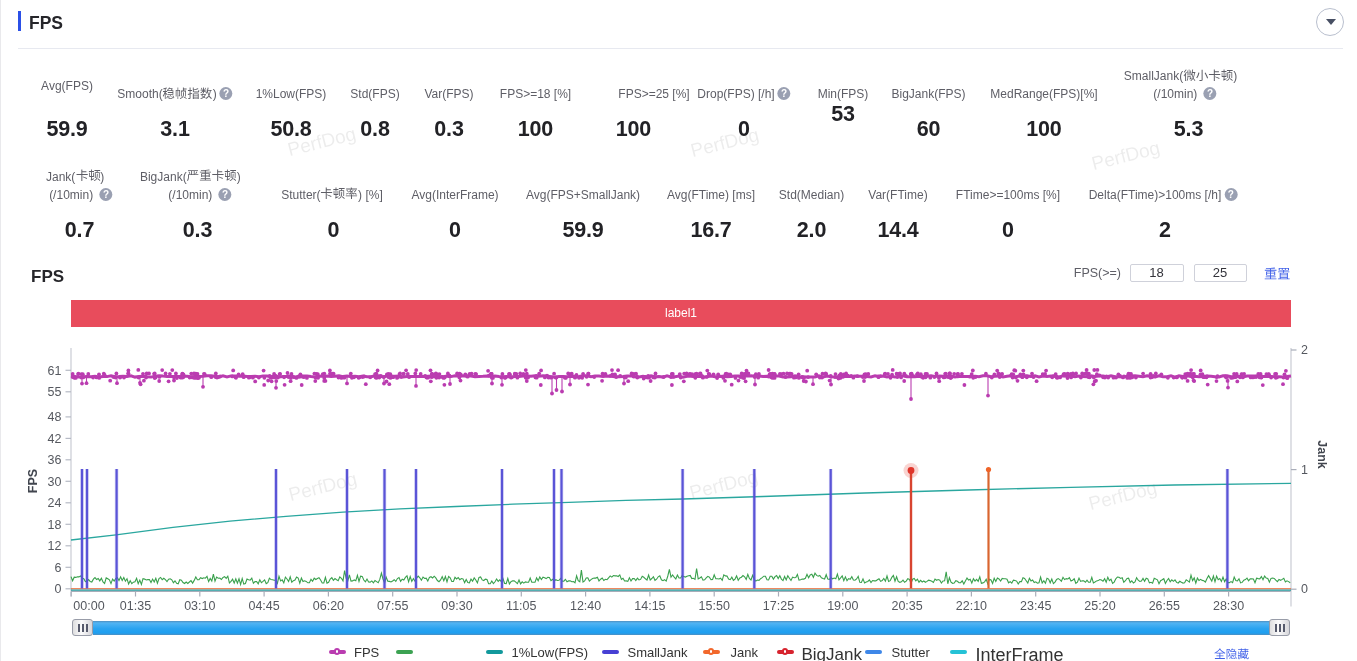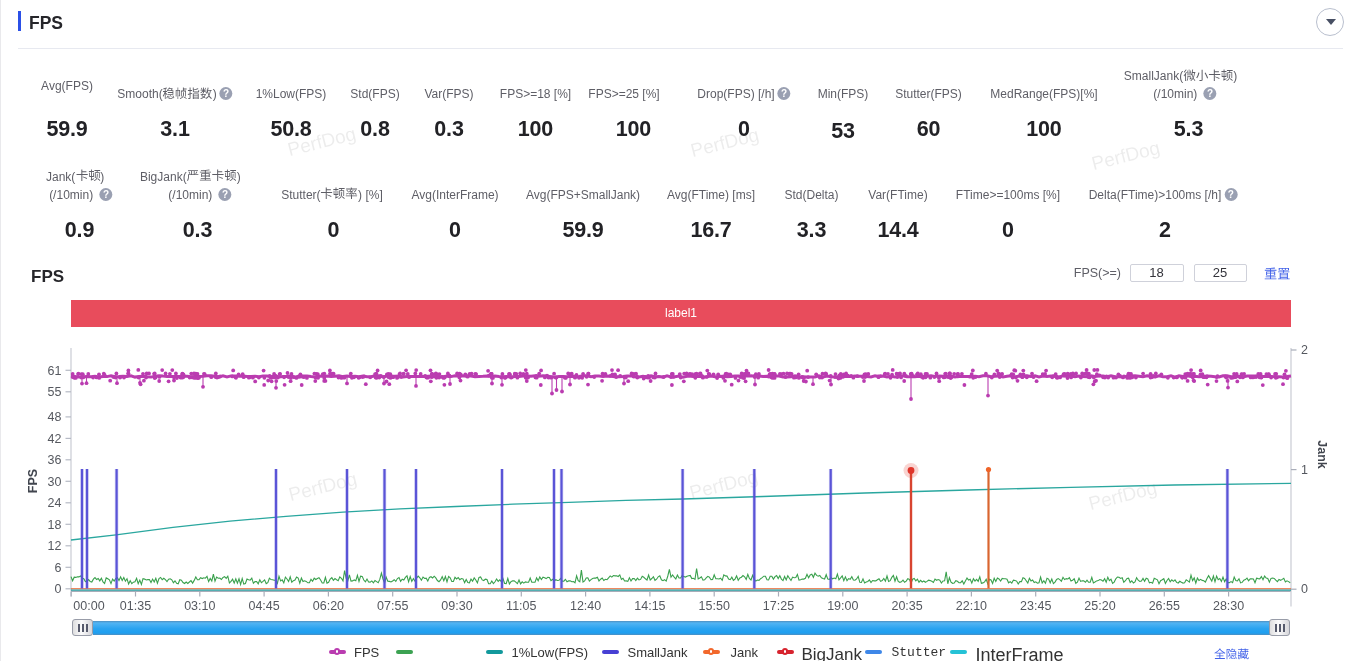--- a/index.html
+++ b/index.html
@@ -29,57 +29,57 @@
       </svg>)<span class="q">?</span></span></div>
 <div class="cell val" style="left:175px;top:115px;line-height:28px">3.1</div>
 <div class="cell" style="left:291px;top:84px"><span class="lbl">1%Low(FPS)</span></div>
 <div class="cell val" style="left:291px;top:115px;line-height:28px">50.8</div>
 <div class="cell" style="left:375px;top:84px"><span class="lbl">Std(FPS)</span></div>
 <div class="cell val" style="left:375px;top:115px;line-height:28px">0.8</div>
 <div class="cell" style="left:449px;top:84px"><span class="lbl">Var(FPS)</span></div>
 <div class="cell val" style="left:449px;top:115px;line-height:28px">0.3</div>
 <div class="cell" style="left:535.5px;top:84px"><span class="lbl">FPS&gt;=18 [%]</span></div>
 <div class="cell val" style="left:535.5px;top:115px;line-height:28px">100</div>
-<div class="cell" style="left:624px;top:84px"><span class="lbl">FPS&gt;=25 [%]</span></div>
+<div class="cell" style="left:654px;top:84px"><span class="lbl">FPS&gt;=25 [%]</span></div>
 <div class="cell val" style="left:633.5px;top:115px;line-height:28px">100</div>
 <div class="cell" style="left:744px;top:84px"><span class="lbl">Drop(FPS) [/h]<span class="q">?</span></span></div>
 <div class="cell val" style="left:744px;top:115px;line-height:28px">0</div>
 <div class="cell" style="left:843px;top:84px"><span class="lbl">Min(FPS)</span></div>
-<div class="cell val" style="left:843px;top:117px;line-height:28px">53</div>
-<div class="cell" style="left:928.5px;top:84px"><span class="lbl">Stutter(FPS)</span></div>
+<div class="cell val" style="left:843px;top:100px;line-height:28px">53</div>
+<div class="cell" style="left:928.5px;top:84px"><span class="lbl">BigJank(FPS)</span></div>
 <div class="cell val" style="left:928.5px;top:115px;line-height:28px">60</div>
 <div class="cell" style="left:1044px;top:84px"><span class="lbl">MedRange(FPS)[%]</span></div>
 <div class="cell val" style="left:1044px;top:115px;line-height:28px">100</div>
 <div class="cell" style="left:1180.5px;top:66px"><span class="lbl">SmallJank(<svg width="50.0" height="14.4" viewBox="0 -11.0 50.0 14.4" style="vertical-align:-3.0px" xmlns="http://www.w3.org/2000/svg">
         <path fill="#5e5e66" d="M2.5 -10.5C2.0 -9.7 1.1 -8.7 0.4 -8.0C0.5 -7.9 0.7 -7.5 0.9 -7.3C1.8 -8.1 2.7 -9.2 3.3 -10.2ZM4.1 -4.0V-2.5C4.1 -1.7 4.0 -0.5 3.2 0.3C3.3 0.5 3.7 0.8 3.8 1.0C4.7 -0.0 4.9 -1.5 4.9 -2.5V-3.2H6.5V-1.8C6.5 -1.3 6.3 -1.1 6.2 -1.0C6.3 -0.8 6.5 -0.4 6.5 -0.2C6.7 -0.4 7.0 -0.7 8.5 -1.7C8.4 -1.8 8.3 -2.1 8.3 -2.4L7.3 -1.8V-4.0ZM9.2 -7.1H10.7C10.6 -5.6 10.3 -4.2 9.9 -3.1C9.5 -4.2 9.2 -5.4 9.1 -6.6ZM3.6 -5.6V-4.8H7.7V-4.9C7.9 -4.7 8.1 -4.5 8.2 -4.4C8.3 -4.6 8.5 -4.9 8.6 -5.2C8.8 -4.1 9.1 -3.0 9.4 -2.1C8.8 -1.1 8.1 -0.3 7.1 0.3C7.3 0.5 7.6 0.9 7.7 1.0C8.6 0.4 9.2 -0.3 9.8 -1.2C10.2 -0.3 10.8 0.5 11.5 1.0C11.6 0.7 11.9 0.4 12.1 0.2C11.3 -0.3 10.7 -1.1 10.3 -2.1C10.9 -3.4 11.3 -5.1 11.6 -7.1H12.0V-7.9H9.4C9.6 -8.7 9.7 -9.5 9.8 -10.4L8.9 -10.5C8.7 -8.6 8.4 -6.7 7.7 -5.4V-5.6ZM3.8 -9.5V-6.5H7.7V-9.5H7.0V-7.3H6.1V-10.5H5.4V-7.3H4.4V-9.5ZM2.7 -8.0C2.1 -6.7 1.2 -5.4 0.2 -4.5C0.4 -4.2 0.7 -3.8 0.8 -3.6C1.1 -4.0 1.5 -4.4 1.8 -4.9V1.0H2.7V-6.2C3.0 -6.7 3.3 -7.2 3.6 -7.7Z M18.3 -10.3V-0.3C18.3 -0.1 18.2 0.0 17.9 0.0C17.7 0.1 16.8 0.1 15.9 0.0C16.0 0.3 16.2 0.7 16.3 1.0C17.4 1.0 18.2 1.0 18.7 0.8C19.1 0.7 19.3 0.4 19.3 -0.3V-10.3ZM21.3 -7.1C22.4 -5.3 23.4 -3.0 23.7 -1.5L24.7 -1.9C24.4 -3.4 23.3 -5.7 22.2 -7.5ZM15.0 -7.4C14.7 -5.7 14.0 -3.6 12.9 -2.2C13.2 -2.1 13.6 -1.9 13.8 -1.7C14.9 -3.1 15.7 -5.4 16.1 -7.2Z M31.7 -2.9C33.0 -2.4 34.9 -1.5 35.8 -1.1L36.3 -1.9C35.3 -2.4 33.5 -3.1 32.2 -3.6ZM30.5 -10.5V-5.9H25.6V-5.0H30.5V1.0H31.5V-5.0H36.9V-5.9H31.5V-7.8H35.6V-8.7H31.5V-10.5Z M46.1 -6.3C46.0 -2.4 45.8 -0.6 42.9 0.3C43.0 0.5 43.3 0.8 43.4 1.0C46.6 -0.1 46.9 -2.1 46.9 -6.3ZM46.5 -1.1C47.4 -0.5 48.5 0.4 49.0 1.0L49.5 0.4C49.0 -0.2 47.9 -1.1 47.1 -1.7ZM40.3 0.7C40.5 0.4 40.9 0.2 43.4 -1.0C43.3 -1.2 43.2 -1.6 43.2 -1.8L41.2 -0.9V-3.1H43.1V-7.2H42.3V-3.9H41.2V-8.1H43.2V-9.0H41.2V-10.5H40.3V-9.0H38.1V-8.1H40.3V-3.9H39.1V-7.2H38.4V-3.1H40.3V-1.1C40.3 -0.6 40.0 -0.3 39.8 -0.2C40.0 0.0 40.2 0.4 40.3 0.7ZM44.0 -7.7V-2.0H44.9V-7.0H48.1V-2.0H48.9V-7.7H46.5C46.6 -8.1 46.8 -8.6 47.0 -9.1H49.4V-9.9H43.6V-9.1H46.1C46.0 -8.6 45.8 -8.1 45.6 -7.7Z"></path>
       </svg>)</span></div>
 <div class="cell" style="left:1185px;top:84px"><span class="lbl">(/10min) <span class="q">?</span></span></div>
 <div class="cell val" style="left:1188.5px;top:115px;line-height:28px">5.3</div>
 <div class="cell" style="left:75.2px;top:166.5px"><span class="lbl">Jank(<svg width="25.0" height="14.4" viewBox="0 -11.0 25.0 14.4" style="vertical-align:-3.0px" xmlns="http://www.w3.org/2000/svg">
         <path fill="#5e5e66" d="M6.7 -2.9C8.0 -2.4 9.9 -1.5 10.8 -1.1L11.3 -1.9C10.3 -2.4 8.5 -3.1 7.2 -3.6ZM5.5 -10.5V-5.9H0.7V-5.0H5.5V1.0H6.5V-5.0H11.9V-5.9H6.5V-7.8H10.6V-8.7H6.5V-10.5Z M21.1 -6.3C21.0 -2.4 20.8 -0.6 17.9 0.3C18.0 0.5 18.3 0.8 18.4 1.0C21.6 -0.1 21.9 -2.1 21.9 -6.3ZM21.5 -1.1C22.4 -0.5 23.5 0.4 24.0 1.0L24.5 0.4C24.0 -0.2 22.9 -1.1 22.1 -1.7ZM15.3 0.7C15.5 0.4 15.9 0.2 18.4 -1.0C18.3 -1.2 18.2 -1.6 18.2 -1.8L16.2 -0.9V-3.1H18.1V-7.2H17.3V-3.9H16.2V-8.1H18.2V-9.0H16.2V-10.5H15.3V-9.0H13.1V-8.1H15.3V-3.9H14.2V-7.2H13.4V-3.1H15.3V-1.1C15.3 -0.6 15.0 -0.3 14.8 -0.2C15.0 0.0 15.2 0.4 15.3 0.7ZM19.0 -7.7V-2.0H19.9V-7.0H23.1V-2.0H23.9V-7.7H21.5C21.6 -8.1 21.8 -8.6 22.0 -9.1H24.4V-9.9H18.6V-9.1H21.1C21.0 -8.6 20.8 -8.1 20.6 -7.7Z"></path>
       </svg>)</span></div>
 <div class="cell" style="left:80.8px;top:184.5px"><span class="lbl">(/10min) <span class="q">?</span></span></div>
-<div class="cell val" style="left:79.5px;top:216px;line-height:28px">0.9</div>
+<div class="cell val" style="left:79.5px;top:216px;line-height:28px">0.7</div>
 <div class="cell" style="left:190.3px;top:166.5px"><span class="lbl">BigJank(<svg width="50.0" height="14.4" viewBox="0 -11.0 50.0 14.4" style="vertical-align:-3.0px" xmlns="http://www.w3.org/2000/svg">
         <path fill="#5e5e66" d="M1.8 -8.3C2.3 -7.6 2.8 -6.6 2.9 -6.0L3.7 -6.3C3.6 -6.9 3.1 -7.9 2.6 -8.6ZM9.8 -8.6C9.5 -7.9 9.0 -6.9 8.6 -6.2L9.3 -6.0C9.8 -6.6 10.3 -7.5 10.7 -8.3ZM1.4 -5.7V-3.7C1.4 -2.5 1.3 -0.8 0.4 0.4C0.6 0.5 0.9 0.8 1.1 1.0C2.1 -0.3 2.3 -2.3 2.3 -3.6V-4.9H11.7V-5.7H8.0V-9.0H11.3V-9.8H1.3V-9.0H4.5V-5.7ZM5.4 -9.0H7.1V-5.7H5.4Z M14.5 -6.8V-2.9H18.2V-2.0H14.1V-1.2H18.2V-0.2H13.2V0.6H24.4V-0.2H19.2V-1.2H23.6V-2.0H19.2V-2.9H23.1V-6.8H19.2V-7.5H24.3V-8.3H19.2V-9.2C20.6 -9.4 22.0 -9.5 23.1 -9.7L22.6 -10.4C20.6 -10.1 17.1 -9.8 14.2 -9.8C14.2 -9.6 14.3 -9.2 14.4 -9.0C15.6 -9.1 16.9 -9.1 18.2 -9.2V-8.3H13.2V-7.5H18.2V-6.8ZM15.4 -4.5H18.2V-3.6H15.4ZM19.2 -4.5H22.1V-3.6H19.2ZM15.4 -6.1H18.2V-5.1H15.4ZM19.2 -6.1H22.1V-5.1H19.2Z M31.7 -2.9C33.0 -2.4 34.9 -1.5 35.8 -1.1L36.3 -1.9C35.3 -2.4 33.5 -3.1 32.2 -3.6ZM30.5 -10.5V-5.9H25.6V-5.0H30.5V1.0H31.5V-5.0H36.9V-5.9H31.5V-7.8H35.6V-8.7H31.5V-10.5Z M46.1 -6.3C46.0 -2.4 45.8 -0.6 42.9 0.3C43.0 0.5 43.3 0.8 43.4 1.0C46.6 -0.1 46.9 -2.1 46.9 -6.3ZM46.5 -1.1C47.4 -0.5 48.5 0.4 49.0 1.0L49.5 0.4C49.0 -0.2 47.9 -1.1 47.1 -1.7ZM40.3 0.7C40.5 0.4 40.9 0.2 43.4 -1.0C43.3 -1.2 43.2 -1.6 43.2 -1.8L41.2 -0.9V-3.1H43.1V-7.2H42.3V-3.9H41.2V-8.1H43.2V-9.0H41.2V-10.5H40.3V-9.0H38.1V-8.1H40.3V-3.9H39.1V-7.2H38.4V-3.1H40.3V-1.1C40.3 -0.6 40.0 -0.3 39.8 -0.2C40.0 0.0 40.2 0.4 40.3 0.7ZM44.0 -7.7V-2.0H44.9V-7.0H48.1V-2.0H48.9V-7.7H46.5C46.6 -8.1 46.8 -8.6 47.0 -9.1H49.4V-9.9H43.6V-9.1H46.1C46.0 -8.6 45.8 -8.1 45.6 -7.7Z"></path>
       </svg>)</span></div>
 <div class="cell" style="left:200px;top:184.5px"><span class="lbl">(/10min) <span class="q">?</span></span></div>
 <div class="cell val" style="left:197.5px;top:216px;line-height:28px">0.3</div>
 <div class="cell" style="left:332px;top:184.5px"><span class="lbl">Stutter(<svg width="37.5" height="14.4" viewBox="0 -11.0 37.5 14.4" style="vertical-align:-3.0px" xmlns="http://www.w3.org/2000/svg">
         <path fill="#5e5e66" d="M6.7 -2.9C8.0 -2.4 9.9 -1.5 10.8 -1.1L11.3 -1.9C10.3 -2.4 8.5 -3.1 7.2 -3.6ZM5.5 -10.5V-5.9H0.7V-5.0H5.5V1.0H6.5V-5.0H11.9V-5.9H6.5V-7.8H10.6V-8.7H6.5V-10.5Z M21.1 -6.3C21.0 -2.4 20.8 -0.6 17.9 0.3C18.0 0.5 18.3 0.8 18.4 1.0C21.6 -0.1 21.9 -2.1 21.9 -6.3ZM21.5 -1.1C22.4 -0.5 23.5 0.4 24.0 1.0L24.5 0.4C24.0 -0.2 22.9 -1.1 22.1 -1.7ZM15.3 0.7C15.5 0.4 15.9 0.2 18.4 -1.0C18.3 -1.2 18.2 -1.6 18.2 -1.8L16.2 -0.9V-3.1H18.1V-7.2H17.3V-3.9H16.2V-8.1H18.2V-9.0H16.2V-10.5H15.3V-9.0H13.1V-8.1H15.3V-3.9H14.2V-7.2H13.4V-3.1H15.3V-1.1C15.3 -0.6 15.0 -0.3 14.8 -0.2C15.0 0.0 15.2 0.4 15.3 0.7ZM19.0 -7.7V-2.0H19.9V-7.0H23.1V-2.0H23.9V-7.7H21.5C21.6 -8.1 21.8 -8.6 22.0 -9.1H24.4V-9.9H18.6V-9.1H21.1C21.0 -8.6 20.8 -8.1 20.6 -7.7Z M35.4 -8.0C34.9 -7.5 34.1 -6.9 33.6 -6.4L34.3 -6.0C34.9 -6.4 35.6 -7.0 36.1 -7.6ZM25.7 -4.2 26.2 -3.5C27.0 -3.9 28.0 -4.4 29.0 -4.9L28.8 -5.6C27.7 -5.1 26.5 -4.5 25.7 -4.2ZM26.1 -7.5C26.7 -7.1 27.6 -6.4 27.9 -6.0L28.6 -6.6C28.2 -7.0 27.4 -7.6 26.7 -8.0ZM33.5 -5.1C34.3 -4.6 35.4 -3.8 35.9 -3.3L36.6 -3.9C36.1 -4.4 35.0 -5.1 34.1 -5.6ZM25.6 -2.5V-1.7H30.8V1.0H31.8V-1.7H36.9V-2.5H31.8V-3.6H30.8V-2.5ZM30.4 -10.4C30.6 -10.1 30.9 -9.7 31.0 -9.4H25.9V-8.5H30.5C30.1 -7.9 29.7 -7.4 29.5 -7.2C29.3 -7.0 29.1 -6.9 29.0 -6.8C29.1 -6.6 29.2 -6.2 29.2 -6.0C29.4 -6.1 29.7 -6.2 31.1 -6.3C30.5 -5.7 30.0 -5.2 29.7 -5.0C29.3 -4.6 29.0 -4.4 28.7 -4.4C28.8 -4.1 28.9 -3.7 29.0 -3.6C29.2 -3.7 29.7 -3.7 33.0 -4.0C33.1 -3.8 33.2 -3.6 33.3 -3.4L34.0 -3.7C33.8 -4.3 33.1 -5.2 32.6 -5.8L31.9 -5.5C32.1 -5.3 32.3 -5.0 32.5 -4.7L30.3 -4.5C31.4 -5.4 32.5 -6.5 33.5 -7.7L32.7 -8.1C32.5 -7.8 32.2 -7.4 31.9 -7.1L30.3 -7.0C30.7 -7.4 31.1 -8.0 31.4 -8.5H36.8V-9.4H32.1C31.9 -9.7 31.6 -10.2 31.4 -10.6Z"></path>
       </svg>) [%]</span></div>
 <div class="cell val" style="left:333.5px;top:216px;line-height:28px">0</div>
 <div class="cell" style="left:455px;top:184.5px"><span class="lbl">Avg(InterFrame)</span></div>
 <div class="cell val" style="left:455px;top:216px;line-height:28px">0</div>
 <div class="cell" style="left:583px;top:184.5px"><span class="lbl">Avg(FPS+SmallJank)</span></div>
 <div class="cell val" style="left:583px;top:216px;line-height:28px">59.9</div>
 <div class="cell" style="left:711px;top:184.5px"><span class="lbl">Avg(FTime) [ms]</span></div>
 <div class="cell val" style="left:711px;top:216px;line-height:28px">16.7</div>
-<div class="cell" style="left:811.5px;top:184.5px"><span class="lbl">Std(Delta)</span></div>
-<div class="cell val" style="left:811.5px;top:216px;line-height:28px">3.3</div>
+<div class="cell" style="left:811.5px;top:184.5px"><span class="lbl">Std(Median)</span></div>
+<div class="cell val" style="left:811.5px;top:216px;line-height:28px">2.0</div>
 <div class="cell" style="left:898px;top:184.5px"><span class="lbl">Var(FTime)</span></div>
 <div class="cell val" style="left:898px;top:216px;line-height:28px">14.4</div>
 <div class="cell" style="left:1008px;top:184.5px"><span class="lbl">FTime&gt;=100ms [%]</span></div>
 <div class="cell val" style="left:1008px;top:216px;line-height:28px">0</div>
 <div class="cell" style="left:1163px;top:184.5px"><span class="lbl">Delta(FTime)&gt;100ms [/h]<span class="q">?</span></span></div>
 <div class="cell val" style="left:1165px;top:216px;line-height:28px">2</div>
 <div class="abs" style="left:31px;top:267px;font-size:17px;font-weight:700;color:#26262a">FPS</div>
 <div class="abs" style="right:236px;top:266px;font-size:12.5px;color:#5e5e66">FPS(&gt;=)</div>
 <div class="abs" style="left:1129.5px;top:263.5px;width:54px;height:18px;border:1px solid #cfd1da;border-radius:2px;font-size:13px;color:#33333a;text-align:center;line-height:16px">18</div>
 <div class="abs" style="left:1193.5px;top:263.5px;width:53px;height:18px;border:1px solid #cfd1da;border-radius:2px;font-size:13px;color:#33333a;text-align:center;line-height:16px">25</div>
@@ -916,17 +916,17 @@
 <div class="abs" style="left:511.5px;top:644.5px;font-size:13px;color:#333;">1%Low(FPS)</div>
 <div class="abs" style="left:602px;top:649.8px;width:16.5px;height:3.8px;border-radius:2px;background:#4740d4"></div>
 <div class="abs" style="left:627.5px;top:644.5px;font-size:13px;color:#333;">SmallJank</div>
 <div class="abs" style="left:703px;top:649.8px;width:16.5px;height:3.8px;border-radius:2px;background:#f2682c"></div>
 <div class="abs" style="left:707.9px;top:648.3px;width:6.6px;height:6.6px;border-radius:50%;background:#fff;border:2px solid #f2682c"></div>
 <div class="abs" style="left:730.5px;top:644.5px;font-size:13px;color:#333;">Jank</div>
 <div class="abs" style="left:777px;top:649.8px;width:16.5px;height:3.8px;border-radius:2px;background:#d7232e"></div>
 <div class="abs" style="left:781.9px;top:648.3px;width:6.6px;height:6.6px;border-radius:50%;background:#fff;border:2px solid #d7232e"></div>
 <div class="abs" style="left:801.5px;top:644.5px;font-size:17px;color:#333;">BigJank</div>
 <div class="abs" style="left:865px;top:649.8px;width:16.5px;height:3.8px;border-radius:2px;background:#3e87e8"></div>
-<div class="abs" style="left:891.5px;top:644.5px;font-size:13px;color:#333;font-family:Liberation Mono, monospace;">Stutter</div>
+<div class="abs" style="left:891.5px;top:644.5px;font-size:13px;color:#333;">Stutter</div>
 <div class="abs" style="left:950px;top:649.8px;width:16.5px;height:3.8px;border-radius:2px;background:#25c2d6"></div>
 <div class="abs" style="left:975.5px;top:644.5px;font-size:18px;color:#333;">InterFrame</div>
 <div class="abs" style="left:1213.5px;top:645px"><svg width="35.1" height="13.5" viewBox="0 -10.3 35.1 13.5" style="vertical-align:-2.8px" xmlns="http://www.w3.org/2000/svg">
       <path fill="#4161e8" d="M5.8 -10.0C4.6 -8.1 2.4 -6.4 0.3 -5.4C0.5 -5.2 0.8 -4.9 0.9 -4.7C1.4 -4.9 1.8 -5.2 2.3 -5.5V-4.7H5.4V-2.9H2.4V-2.1H5.4V-0.2H0.9V0.6H10.9V-0.2H6.3V-2.1H9.5V-2.9H6.3V-4.7H9.5V-5.5C9.9 -5.2 10.4 -4.9 10.8 -4.6C11.0 -4.9 11.2 -5.2 11.4 -5.4C9.5 -6.4 7.8 -7.6 6.3 -9.3L6.5 -9.6ZM2.3 -5.5C3.7 -6.4 4.9 -7.5 5.8 -8.6C7.0 -7.4 8.1 -6.4 9.4 -5.5Z M17.3 -2.0V-0.2C17.3 0.6 17.5 0.8 18.6 0.8C18.8 0.8 20.1 0.8 20.3 0.8C21.1 0.8 21.3 0.6 21.4 -0.6C21.2 -0.7 20.8 -0.8 20.7 -0.9C20.6 -0.0 20.6 0.1 20.2 0.1C19.9 0.1 18.8 0.1 18.6 0.1C18.2 0.1 18.1 0.0 18.1 -0.2V-2.0ZM16.3 -2.0C16.1 -1.3 15.7 -0.4 15.3 0.2L16.0 0.6C16.4 -0.0 16.7 -1.0 16.9 -1.7ZM18.0 -2.5C18.7 -2.0 19.5 -1.3 19.9 -0.9L20.4 -1.4C20.0 -1.8 19.2 -2.5 18.6 -2.9ZM20.9 -1.9C21.5 -1.1 22.0 -0.2 22.2 0.5L22.9 0.2C22.7 -0.5 22.2 -1.4 21.6 -2.1ZM18.0 -9.7C17.6 -8.9 16.9 -7.9 15.9 -7.2C16.1 -7.1 16.3 -6.8 16.5 -6.7L16.5 -6.7V-6.3H21.4V-5.3H16.8V-4.7H21.4V-3.6H16.4V-2.9H22.2V-7.0H20.2C20.6 -7.5 21.1 -8.0 21.4 -8.6L20.8 -8.9L20.7 -8.9H18.4C18.6 -9.1 18.7 -9.3 18.8 -9.6ZM16.8 -7.0C17.2 -7.4 17.6 -7.8 17.9 -8.2H20.2C19.9 -7.8 19.6 -7.3 19.3 -7.0ZM12.6 -9.3V0.9H13.4V-8.5H15.0C14.7 -7.7 14.4 -6.7 14.1 -5.8C14.9 -4.9 15.1 -4.1 15.1 -3.5C15.1 -3.1 15.1 -2.8 14.9 -2.7C14.8 -2.6 14.7 -2.6 14.5 -2.6C14.3 -2.6 14.1 -2.6 13.8 -2.6C14.0 -2.4 14.0 -2.0 14.0 -1.8C14.3 -1.8 14.6 -1.8 14.8 -1.8C15.1 -1.9 15.3 -1.9 15.4 -2.0C15.8 -2.3 15.9 -2.8 15.9 -3.4C15.9 -4.1 15.7 -4.9 14.9 -5.9C15.2 -6.9 15.7 -8.0 16.0 -9.0L15.5 -9.4L15.3 -9.3Z M33.2 -5.5C33.0 -4.5 32.7 -3.6 32.3 -2.7C32.1 -3.7 32.0 -4.8 31.9 -6.2H34.5V-7.0H33.8L34.1 -7.2C33.9 -7.5 33.4 -7.9 32.9 -8.1L32.4 -7.7C32.7 -7.5 33.1 -7.3 33.4 -7.0H31.9L31.9 -7.8H31.6V-8.3H34.4V-9.0H31.6V-9.8H30.7V-9.0H27.8V-9.8H26.9V-9.0H24.1V-8.3H26.9V-7.4H27.8V-8.3H30.7V-7.4H31.1L31.1 -7.0H26.1V-4.9H25.1V-6.9H24.4V-3.8H25.1V-4.2H26.1V-3.8V-3.2H23.9V-2.5H24.5V-2.0C24.5 -1.3 24.4 -0.2 23.8 0.6C24.0 0.7 24.2 0.8 24.3 0.9C25.1 0.1 25.2 -1.1 25.2 -2.0V-2.5H26.0C26.0 -1.4 25.8 -0.3 25.3 0.6C25.5 0.7 25.8 0.8 26.0 1.0C26.7 -0.4 26.8 -2.3 26.8 -3.8V-6.2H31.2C31.3 -4.4 31.5 -2.9 31.7 -1.7C31.5 -1.3 31.3 -1.0 31.0 -0.7V-1.0H29.7V-1.9H30.9V-4.1H29.7V-4.9H30.9V-5.5H27.4V0.3H28.1V-0.4H30.8C30.5 -0.1 30.1 0.2 29.8 0.4C30.0 0.5 30.3 0.8 30.4 1.0C31.0 0.5 31.6 -0.1 32.0 -0.7C32.4 0.4 33.0 0.9 33.6 0.9C34.3 0.9 34.6 0.7 34.7 -0.9C34.5 -1.0 34.3 -1.1 34.1 -1.3C34.0 -0.1 33.9 0.2 33.7 0.2C33.3 0.2 32.9 -0.4 32.6 -1.5C33.2 -2.6 33.6 -3.9 34.0 -5.4ZM29.0 -1.0H28.1V-1.9H29.0ZM29.0 -4.1H28.1V-4.9H29.0ZM28.1 -3.5H30.2V-2.5H28.1Z"></path>
     </svg></div>
 </body></html>

